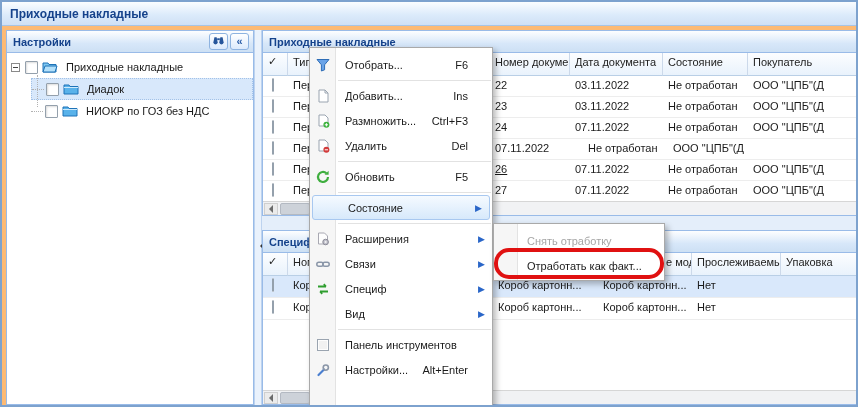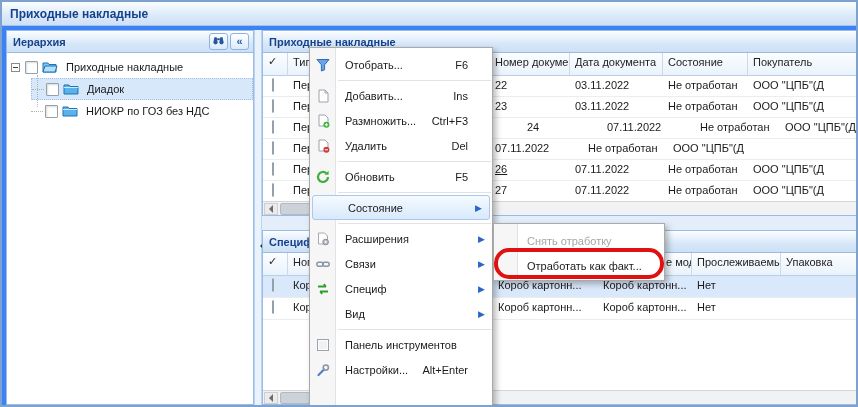--- a/index.html
+++ b/index.html
@@ -1,17 +1,17 @@
 <!DOCTYPE html>
 <html><head>
 <meta charset="utf-8">
 <style>
   html,body{margin:0;padding:0;background:#9aa7b8;}
   *{box-sizing:border-box;}
-  .win{position:relative;width:858px;height:407px;background:#3b82f6;border:2px solid #7da2ce;
+  .win{position:relative;width:858px;height:407px;background:#fdba74;border:2px solid #7da2ce;
        font-family:"Liberation Sans",sans-serif;font-size:11px;color:#1a1a1a;overflow:hidden;}
   .titlebar{position:absolute;left:0;top:0;right:0;height:24px;
        background:linear-gradient(#fbfdff,#dcebfb 55%,#cfe0f5);border-bottom:1px solid #a7c4e5;
        display:flex;align-items:center;padding-left:8px;}
   .titlebar .t{font-weight:bold;font-size:12px;color:#15428b;}
   .panel{position:absolute;border:1px solid #99bbe8;background:#fff;overflow:hidden;}
   .phdr{height:22px;background:linear-gradient(#fdfeff,#d7e7f9 60%,#cde0f4);border-bottom:1px solid #99bbe8;
        display:flex;align-items:center;padding:0 4px 0 6px;}
   .phdr .t{font-weight:bold;color:#15428b;flex:1;white-space:nowrap;}
   .hbtn{width:19px;height:17px;margin-left:2px;border:1px solid #8eb3e0;border-radius:3px;
@@ -71,21 +71,21 @@
 <body>
 
 <div class="win">
 
   <div class="titlebar">
     <span class="t">Приходные накладные</span>
   </div>
 
   <div class="panel" style="left:4px;top:28px;width:248px;height:375px;">
     <div class="phdr">
-      <span class="t">Иерархия</span>
+      <span class="t">Настройки</span>
       <span class="hbtn">
           <span>
         <svg width="13" height="13" viewBox="0 0 14 14">
               <path d="M1.5 9a2.3 2.3 0 1 0 4.6 0L5 3.6H2.6Z" fill="#27569b"></path>
               <path d="M7.9 9a2.3 2.3 0 1 0 4.6 0L11.4 3.6H9Z" fill="#27569b"></path>
               <rect x="5.6" y="4.6" width="2.8" height="2" fill="#27569b"></rect>
             </svg>
       </span>
         </span>
       <span class="hbtn">
@@ -163,21 +163,21 @@
           <div class="gc" style="width: 147px;"></div>
           <div class="gc" style="width: 80px;">23</div>
           <div class="gc" style="width: 93px;">03.11.2022</div>
           <div class="gc" style="width: 85px;">Не отработан</div>
           <div class="gc" style="width: 118px;">ООО "ЦПБ"(Д</div>
         </div>
         <div class="grow" style="height: 21px;">
           <div class="gc" style="width: 25px;"><span class="cb"></span></div>
           <div class="gc" style="width: 55px;">Пер</div>
           <div class="gc" style="width: 147px;"></div>
-          <div class="gc" style="width: 80px; margin-left: 32px;">24</div>
+          <div class="gc" style="width: 80px;">24</div>
           <div class="gc" style="width: 93px;">07.11.2022</div>
           <div class="gc" style="width: 85px;">Не отработан</div>
           <div class="gc" style="width: 118px;">ООО "ЦПБ"(Д</div>
         </div>
         <div class="grow" style="height: 21px;">
           <div class="gc" style="width: 25px;"><span class="cb"></span></div>
           <div class="gc" style="width: 55px;">Пер</div>
           <div class="gc" style="width: 147px;"></div>
           <div class="gc" style="width: 93px;">07.11.2022</div>
           <div class="gc" style="width: 85px;">Не отработан</div>

